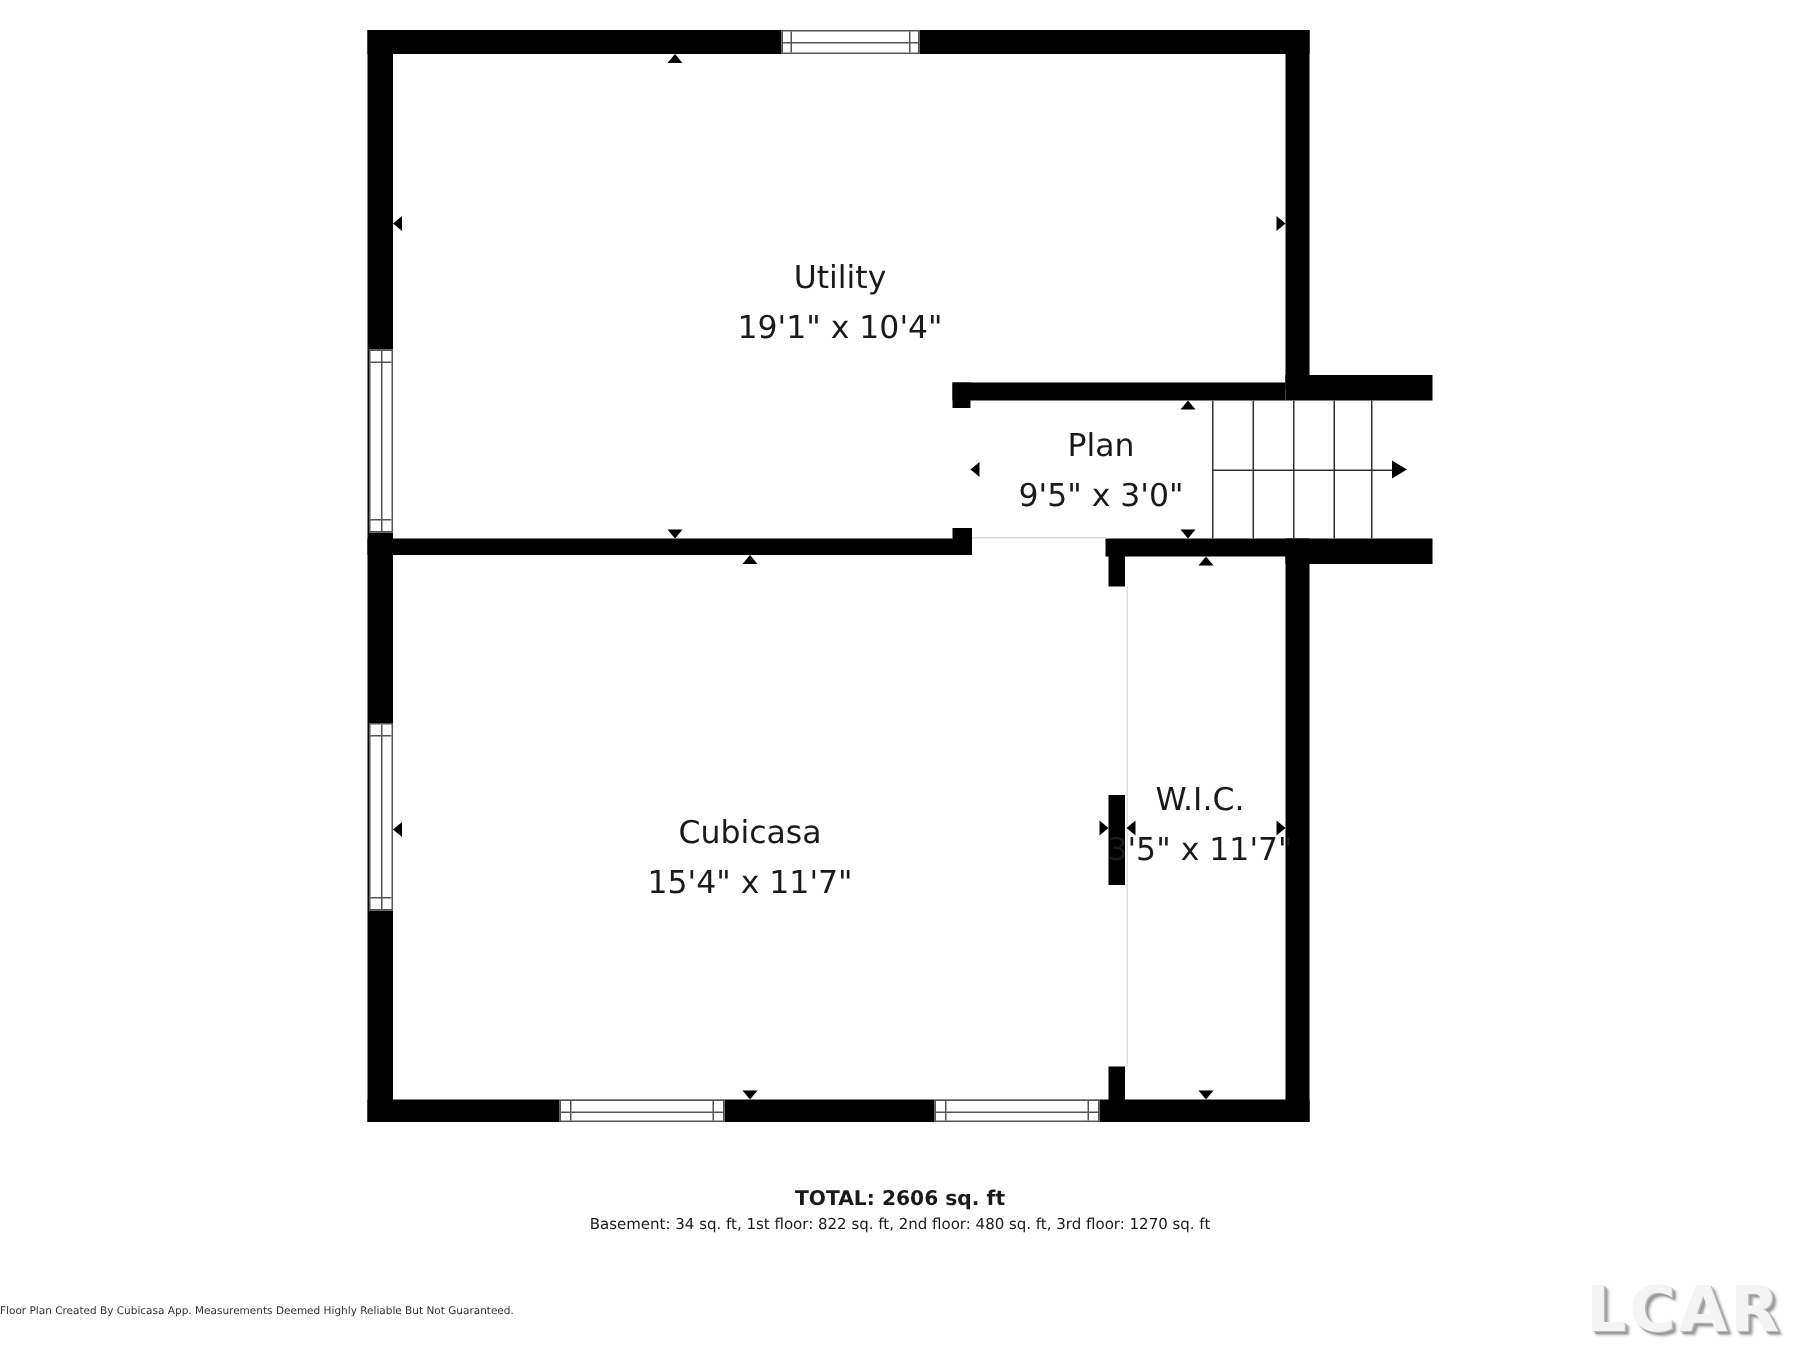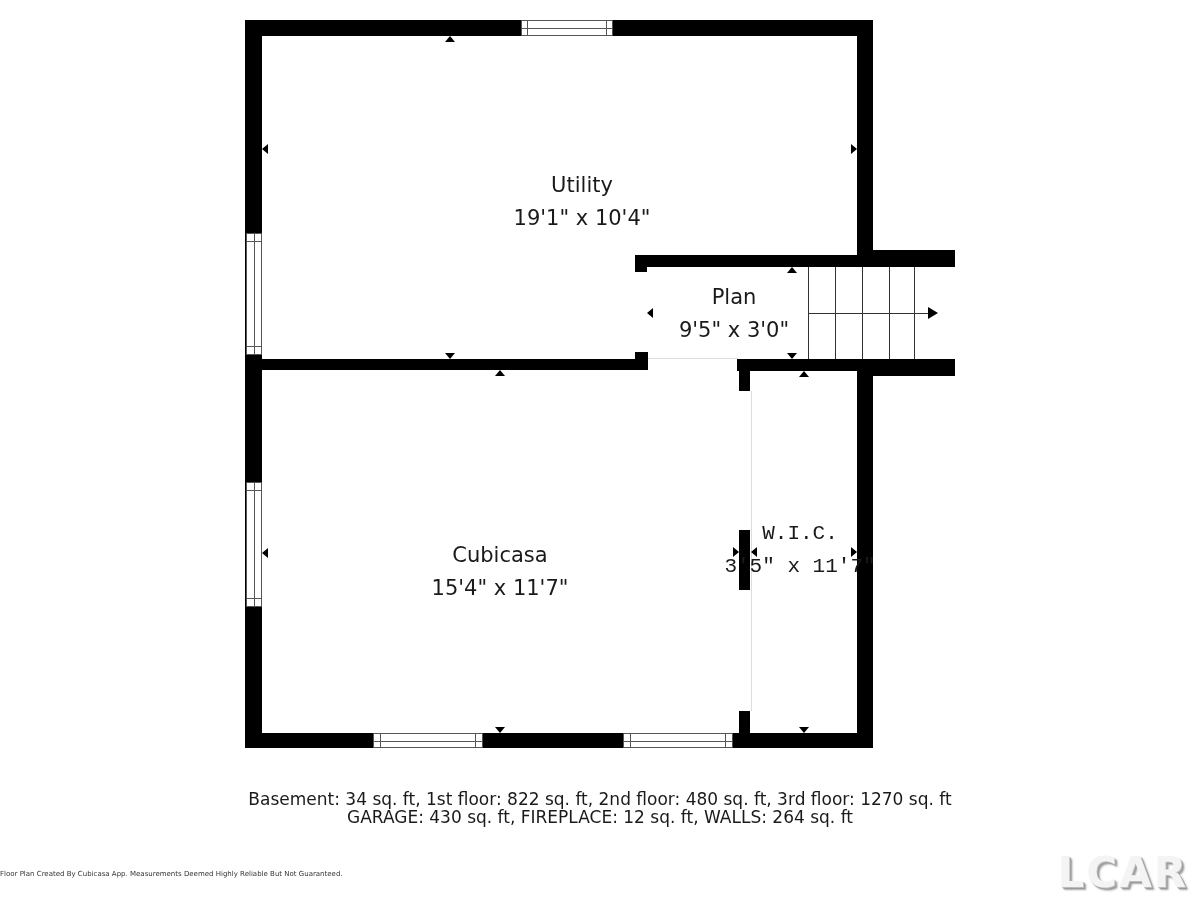--- a/index.html
+++ b/index.html
@@ -12,21 +12,21 @@
     .win.v::before { content:""; position:absolute; left:0; right:0; top:6%; bottom:6%; border-top:1px solid #555; border-bottom:1px solid #555; }
     .room-label { position:absolute; text-align:center; font-size:21px; line-height:31px; color:#1a1a1a; white-space:nowrap; transform:translateX(-50%); }
     .tick { position:absolute; width:0; height:0; }
     .t-up { border-left:5px solid transparent; border-right:5px solid transparent; border-bottom:6px solid #000; }
     .t-down { border-left:5px solid transparent; border-right:5px solid transparent; border-top:6px solid #000; }
     .t-left { border-top:5px solid transparent; border-bottom:5px solid transparent; border-right:6px solid #000; }
     .t-right { border-top:5px solid transparent; border-bottom:5px solid transparent; border-left:6px solid #000; }
     .stair-line { position:absolute; background:#333; }
     .summary { position:absolute; left:0; width:1200px; text-align:center; top:790px; }
     .summary .total { font-weight:bold; font-size:13.5px; line-height:18px; }
-    .summary .line { font-size:17px; line-height:18px; }
+    .summary .line { font-size:10px; line-height:18px; }
     .credit { position:absolute; left:0; width:1200px; text-align:left; top:870px; font-size:7px; color:#333; }
     .logo { position:absolute; right:12px; top:848px; font-family:"DejaVu Sans", sans-serif; font-weight:bold; font-size:42px; letter-spacing:2px; color:#f4f4f4; text-shadow: 1px 1px 0 #bbb, 2px 2px 1px #999, 3px 3px 2px #aaa; margin-left: 17px; }
     .thin-line { position:absolute; background:#ddd; }
   </style>
 </head>
 <body>
 
 <div>
 
   <div class="wall" style="left:245px; top:20px; width:628px; height:16px;"></div>
@@ -76,38 +76,38 @@
   <div class="tick t-down" style="left:495px; top:727px;"></div>
   <div class="tick t-up" style="left:787px; top:267px;"></div>
   <div class="tick t-down" style="left:787px; top:353px;"></div>
   <div class="tick t-left" style="left:647px; top:308px;"></div>
   <div class="tick t-up" style="left:799px; top:371px;"></div>
   <div class="tick t-down" style="left:799px; top:727px;"></div>
   <div class="tick t-right" style="left:733px; top:547px;"></div>
   <div class="tick t-left" style="left:751px; top:547px;"></div>
   <div class="tick t-right" style="left:851px; top:547px;"></div>
 
-  <div class="room-label" style="left:582px; top:170px;">
+  <div class="room-label" style="left:560px; top:170px;">
     <div>Utility</div>
     <div style="margin-top:2px;">19'1" x 10'4"</div>
   </div>
   <div class="room-label" style="left:734px; top:282px;">
     <div>Plan</div>
     <div style="margin-top:2px;">9'5" x 3'0"</div>
   </div>
   <div class="room-label" style="left:500px; top:540px;">
     <div>Cubicasa</div>
     <div style="margin-top:2px;">15'4" x 11'7"</div>
   </div>
-  <div class="room-label" style="left:800px; top:518px;font-family:Liberation Mono, monospace;">
+  <div class="room-label" style="left:800px; top:518px;">
     <div>W.I.C.</div>
     <div style="margin-top:2px;">3'5" x 11'7"</div>
   </div>
 </div>
 
 <div class="summary">
+  <div class="total">TOTAL: 2606 sq. ft</div>
   <div class="line">Basement: 34 sq. ft, 1st floor: 822 sq. ft, 2nd floor: 480 sq. ft, 3rd floor: 1270 sq. ft</div>
-  <div class="line">GARAGE: 430 sq. ft, FIREPLACE: 12 sq. ft, WALLS: 264 sq. ft</div>
 </div>
 
 <div class="credit">Floor Plan Created By Cubicasa App. Measurements Deemed Highly Reliable But Not Guaranteed.</div>
 
 <div class="logo">LCAR</div>
 
 </body></html>

